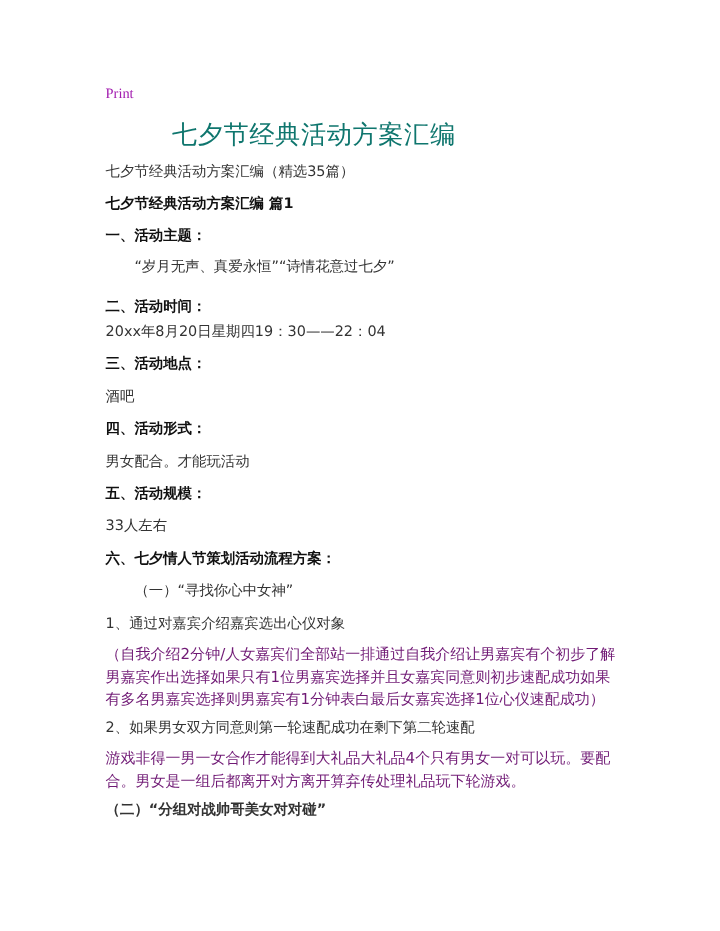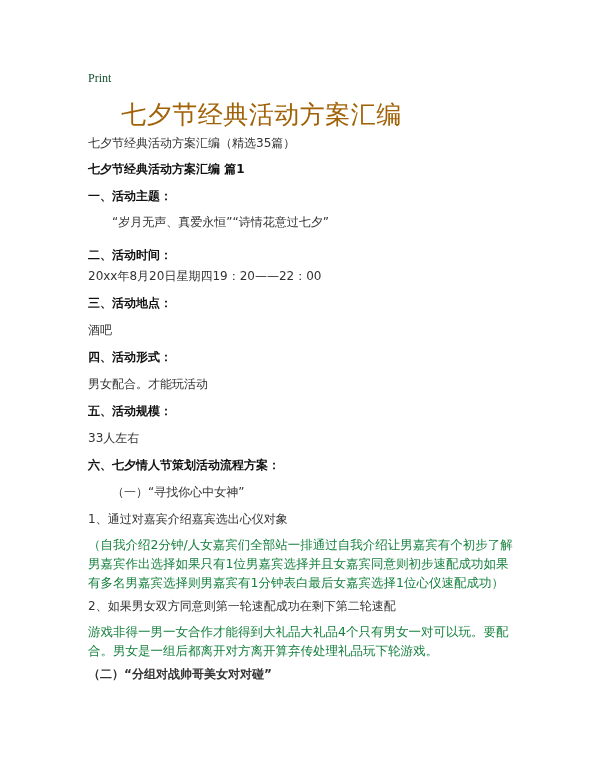--- a/index.html
+++ b/index.html
@@ -1,43 +1,43 @@
 <!DOCTYPE html>
 <html><head>
   <meta charset="utf-8">
   <style>
     html, body { margin: 0; padding: 0; background: #ffffff; }
     body { width: 600px; height: 776px; position: relative; overflow: hidden;
            font-family: "DejaVu Sans", sans-serif; color: #222222; }
     .page { position: absolute; left: 0; top: 0; width: 600px; height: 776px; }
     .print { position: absolute; left: 88px; top: 71px; font-family: "Liberation Serif", serif;
-             font-size: 12px; color: #14532d; }
+             font-size: 12px; color: #a21caf; }
     .title { position: absolute; left: 0; width: 523px; top: 98px; text-align: center;
-             font-size: 25px; color: #a16207; letter-spacing: 0.5px; }
+             font-size: 21px; color: #0f766e; letter-spacing: 0.5px; }
     .line { position: absolute; left: 88px; font-size: 12px; color: #333333; white-space: nowrap; }
     .bold { font-weight: bold; color: #111111; }
     .para { position: absolute; left: 88px; width: 430px; font-size: 12.5px; line-height: 19px;
-            color: #15803d; }
+            color: #701a75; }
   </style>
 </head>
 <body>
 
 <div class="page">
   <div class="print">Print</div>
 
   <div class="title">七夕节经典活动方案汇编</div>
 
   <div class="line" style="top:135px;">七夕节经典活动方案汇编（精选35篇）</div>
   <div class="line bold" style="top:161px;">七夕节经典活动方案汇编 篇1</div>
 
   <div class="line bold" style="top:188px;">一、活动主题：</div>
   <div class="line" style="top:214px;margin-left:24px;">“岁月无声、真爱永恒”“诗情花意过七夕”</div>
 
   <div class="line bold" style="top:247px;">二、活动时间：</div>
-  <div class="line" style="top:268px;">20xx年8月20日星期四19：20——22：00</div>
+  <div class="line" style="top:268px;">20xx年8月20日星期四19：30——22：04</div>
 
   <div class="line bold" style="top:295px;text-align:right;">三、活动地点：</div>
   <div class="line" style="top:322px;">酒吧</div>
 
   <div class="line bold" style="top:349px;">四、活动形式：</div>
   <div class="line" style="top:376px;">男女配合。才能玩活动</div>
 
   <div class="line bold" style="top:403px;">五、活动规模：</div>
   <div class="line" style="top:430px;">33人左右</div>
 

